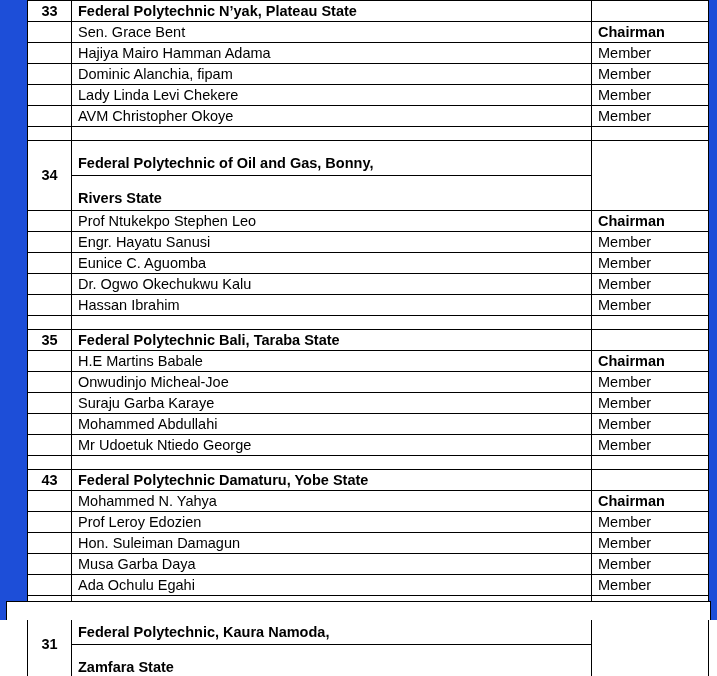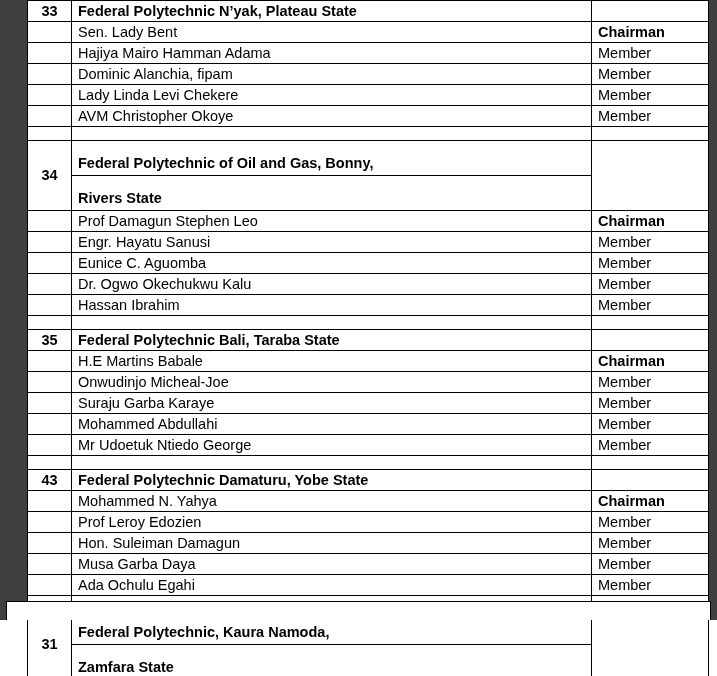--- a/index.html
+++ b/index.html
@@ -11,21 +11,21 @@
     width: 717px;
     height: 676px;
     font-family: "Liberation Sans", sans-serif;
     color: #000000;
     overflow: hidden;
   }
   .page {
     position: relative;
     width: 717px;
     height: 620px;
-    background: #404040;
+    background: #1d4ed8;
   }
   table.roster {
     border-collapse: collapse;
     width: 681px;
     margin-left: 27px;
     margin-top: 0px;
     table-layout: fixed;
   }
   table.roster td {
     border: 1px solid #000000;
@@ -95,21 +95,21 @@
     </colgroup>
     <tbody>
 
       <tr>
         <td class="num">33</td>
         <td class="inst">Federal Polytechnic N’yak, Plateau State</td>
         <td class="role"></td>
       </tr>
       <tr>
         <td class="num"></td>
-        <td class="person">Sen. Lady Bent</td>
+        <td class="person">Sen. Grace Bent</td>
         <td class="role chair">Chairman</td>
       </tr>
       <tr>
         <td class="num"></td>
         <td class="person">Hajiya Mairo Hamman Adama</td>
         <td class="role">Member</td>
       </tr>
       <tr>
         <td class="num"></td>
         <td class="person"><span>Dominic Alanchia, </span><span class="italic">fipam</span></td>
@@ -134,21 +134,21 @@
       <tr class="two-line">
         <td class="num" rowspan="2">34</td>
         <td class="inst">Federal Polytechnic of Oil and Gas, Bonny,</td>
         <td class="role" rowspan="2"></td>
       </tr>
       <tr class="two-line">
         <td class="inst">Rivers State</td>
       </tr>
       <tr>
         <td class="num"></td>
-        <td class="person">Prof Damagun Stephen Leo</td>
+        <td class="person">Prof Ntukekpo Stephen Leo</td>
         <td class="role chair">Chairman</td>
       </tr>
       <tr>
         <td class="num"></td>
         <td class="person">Engr. Hayatu Sanusi</td>
         <td class="role">Member</td>
       </tr>
       <tr>
         <td class="num"></td>
         <td class="person">Eunice C. Aguomba</td>

